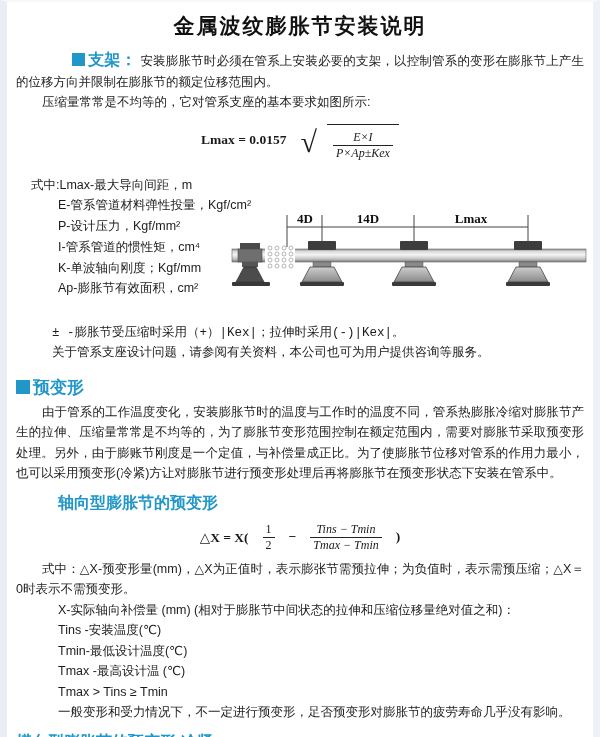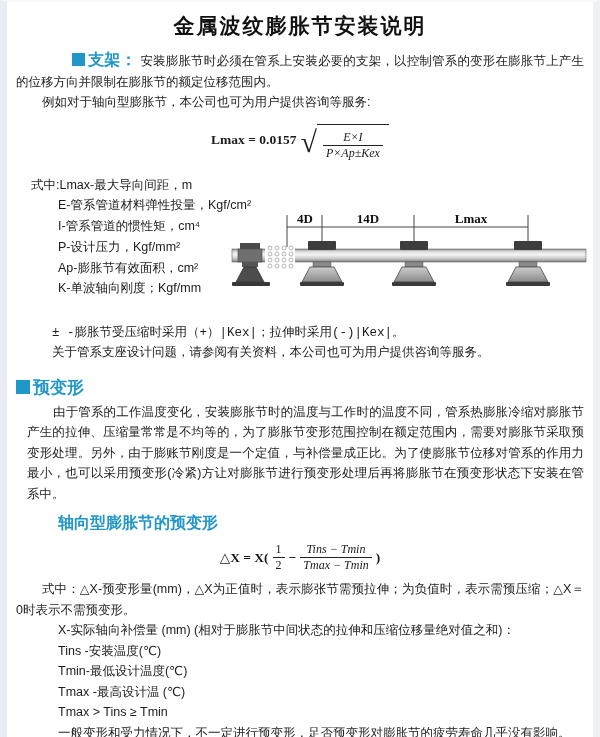--- a/index.html
+++ b/index.html
@@ -18,78 +18,78 @@
   .just{text-align:justify;}
   .sq{
     display:inline-block;width:13px;height:13px;background:#2196c8;
     margin-right:3px;vertical-align:-1px;
   }
   .sec-inline{font-size:16px;font-weight:bold;color:#2196c8;}
   .p-support{text-indent:56px;margin:2px 0 0 0;}
   .p-example{margin:0;text-indent:26px;}
   
   .formula{
-    display:flex;justify-content:center;align-items:center;gap:4px;
+    display:flex;justify-content:center;align-items:center;gap:14px;
     font-family:"Liberation Serif","DejaVu Serif",serif;color:#1a1a1a;
   }
   .f1{margin:9px 0 6px 0;}
   .f2{margin:8px 0 6px 0;}
   .f-bold{font-weight:bold;font-size:13.5px;}
   .radical{font-size:30px;line-height:0.8;font-weight:400;margin-right:-4px;transform:translateY(2px);}
   .rad-body{border-top:1.4px solid #222;padding:2px 6px 0 6px;transform:translateY(2px);}
   .vfrac{display:inline-flex;flex-direction:column;text-align:center;line-height:1.25;font-size:12px;}
   .vfrac .n{border-bottom:1px solid #222;padding:0 3px 0 3px;}
   .vfrac .d{padding:0 3px;}
   .ital{font-style:italic;}
   
   .def-zone{position:relative;margin-top:16px;min-height:148px;}
   .def-line{font-size:12.5px;line-height:20.8px;padding-left:15px;white-space:nowrap;}
   .def-line.ind{padding-left:42px;}
   .diagram{position:absolute;top:32px;right:-4px;width:358px;height:102px;}
   .note-line{padding-left:36px;margin:0;font-family:Liberation Mono, monospace;}
   
   .sec-head{font-size:17px;font-weight:bold;color:#2196c8;margin:12px 0 3px 0;}
   .sec-head .sq{width:14px;height:14px;vertical-align:-1px;}
-  .p-body{margin:2px 0 0 11px;text-indent:26px;}
+  .p-body{margin:2px 0 0 0;text-indent:26px;}
   .sub-head{font-size:16px;font-weight:bold;color:#2196c8;margin:9px 0 2px 0;}
   .sub-head.ind{padding-left:42px;}
   .ind42{padding-left:42px;}
   .p-where{margin:1px 0 0 0;text-indent:26px;}
 </style>
 </head>
 <body>
 
 <div class="page">
 
   <h1 class="doc-title">金属波纹膨胀节安装说明</h1>
 
   <p class="txt just p-support">
     <span class="sec-inline"><span class="sq"></span><span>支架：</span></span>
     <span>安装膨胀节时必须在管系上安装必要的支架，以控制管系的变形在膨胀节上产生的位移方向并限制在膨胀节的额定位移范围内。</span>
   </p>
-  <p class="txt p-example">例如对于轴向型膨胀节，本公司也可为用户提供咨询等服务:</p>
+  <p class="txt p-example">压缩量常常是不均等的，它对管系支座的基本要求如图所示:</p>
 
   <div class="formula f1">
     <span class="f-bold">Lmax = 0.0157</span>
     <span class="radical">√</span>
     <span class="rad-body">
       <span class="vfrac ital">
         <span class="n">E×I</span>
         <span class="d">P×Ap±Kex</span>
       </span>
     </span>
   </div>
 
   <div class="def-zone">
     <div class="def-line"><span>式中:</span><span>Lmax-最大导向间距，m</span></div>
     <div class="def-line ind">E-管系管道材料弹性投量，Kgf/cm²</div>
+    <div class="def-line ind">P-设计压力，Kgf/mm²</div>
     <div class="def-line ind">I-管系管道的惯性矩，cm⁴</div>
-    <div class="def-line ind">P-设计压力，Kgf/mm²</div>
+    <div class="def-line ind">K-单波轴向刚度；Kgf/mm</div>
     <div class="def-line ind">Ap-膨胀节有效面积，cm²</div>
-    <div class="def-line ind">K-单波轴向刚度；Kgf/mm</div>
 
     <svg class="diagram" viewBox="0 0 358 102" xmlns="http://www.w3.org/2000/svg">
       <defs>
         <linearGradient id="pipeG" x1="0" y1="0" x2="0" y2="1">
           <stop offset="0" stop-color="#8f8f8f"></stop>
           <stop offset="0.2" stop-color="#dcdcdc"></stop>
           <stop offset="0.45" stop-color="#f4f4f4"></stop>
           <stop offset="0.75" stop-color="#c6c6c6"></stop>
           <stop offset="1" stop-color="#7d7d7d"></stop>
         </linearGradient>

